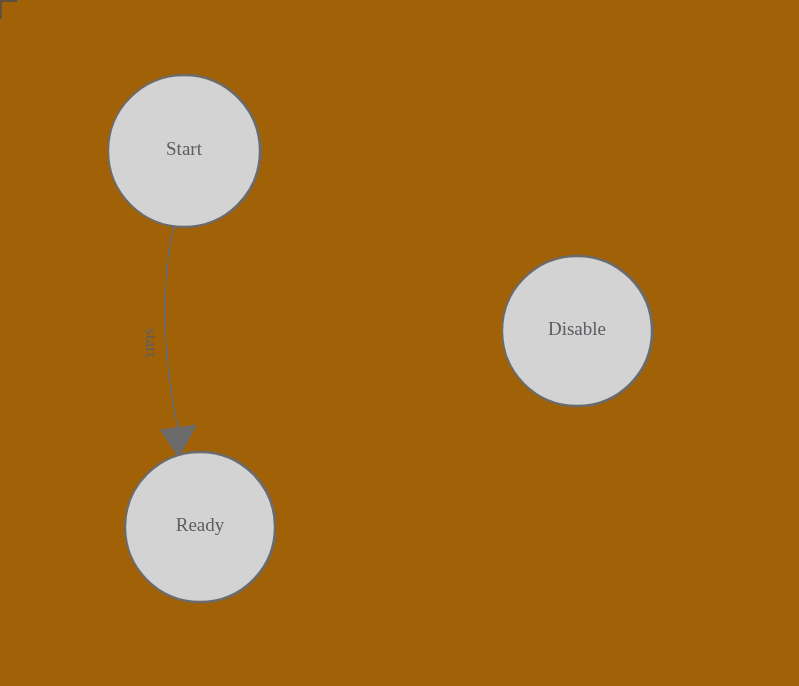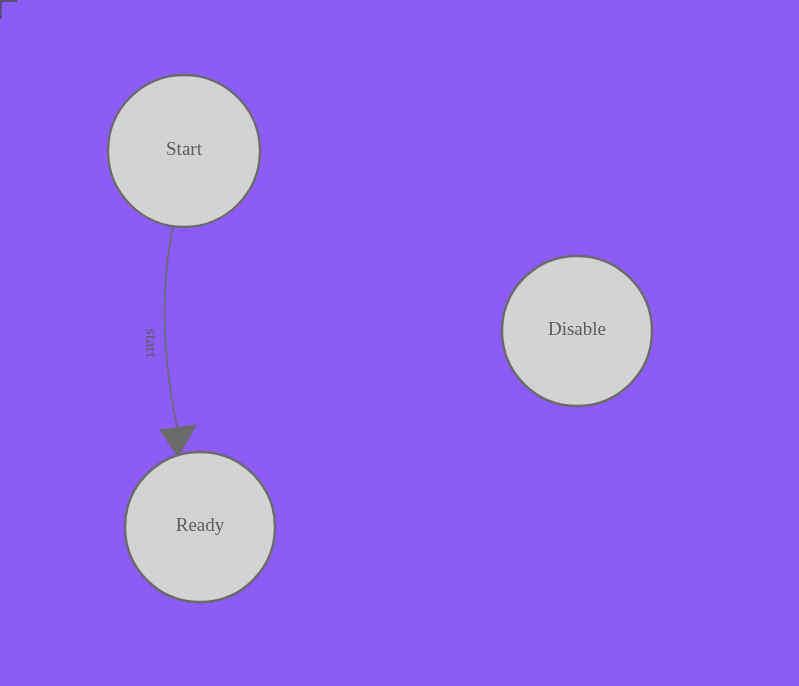--- a/index.html
+++ b/index.html
@@ -11,21 +11,21 @@
   body {
     width: 799px;
     height: 686px;
     overflow: hidden;
     font-family: "Liberation Serif", "DejaVu Serif", serif;
   }
   #diagram-canvas {
     position: relative;
     width: 799px;
     height: 686px;
-    background: #8b5cf6;
+    background: #a16207;
   }
   #diagram-svg {
     position: absolute;
     top: 0;
     left: 0;
     width: 799px;
     height: 686px;
     display: block;
   }
   .node-circle {

